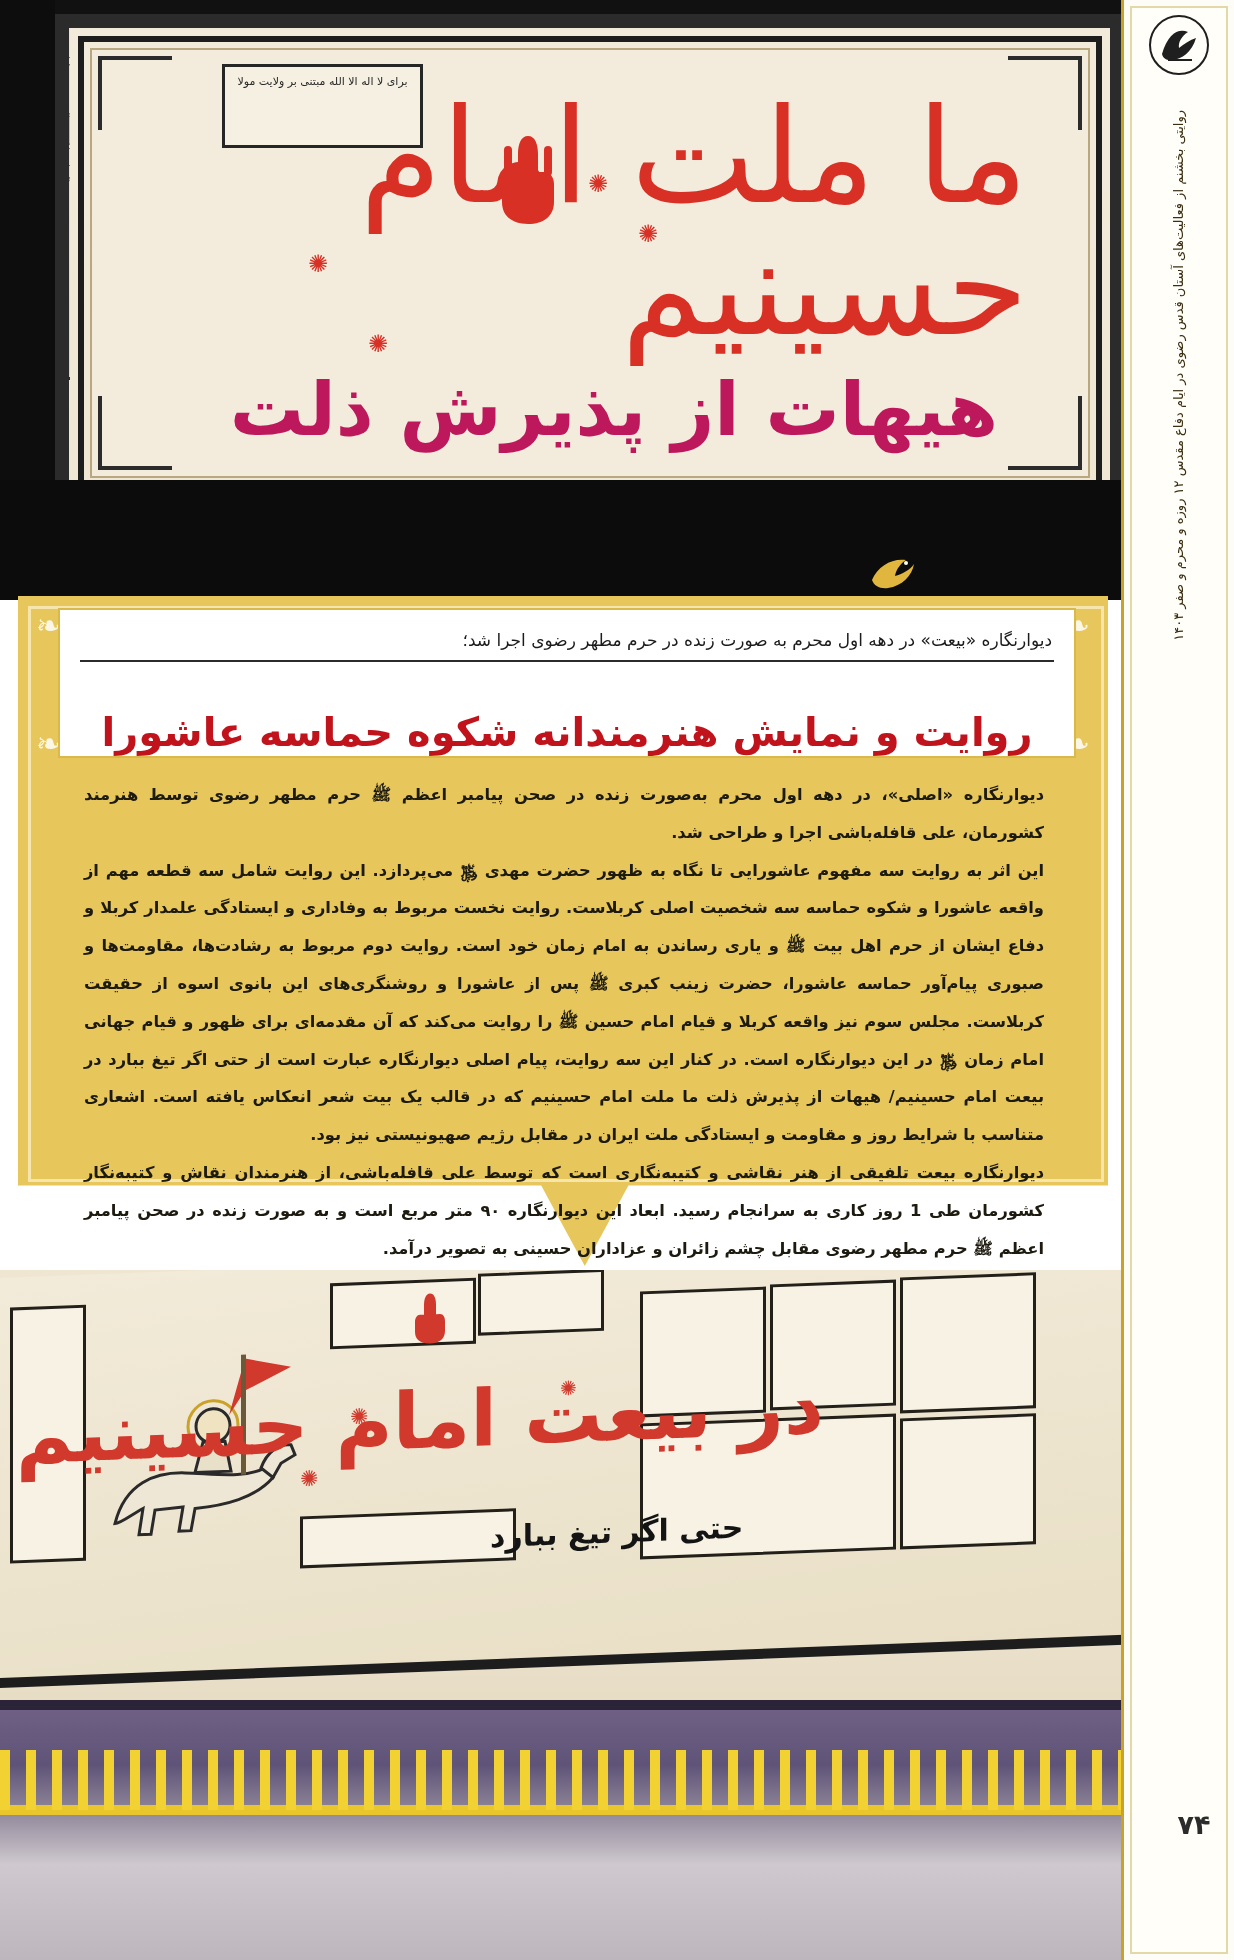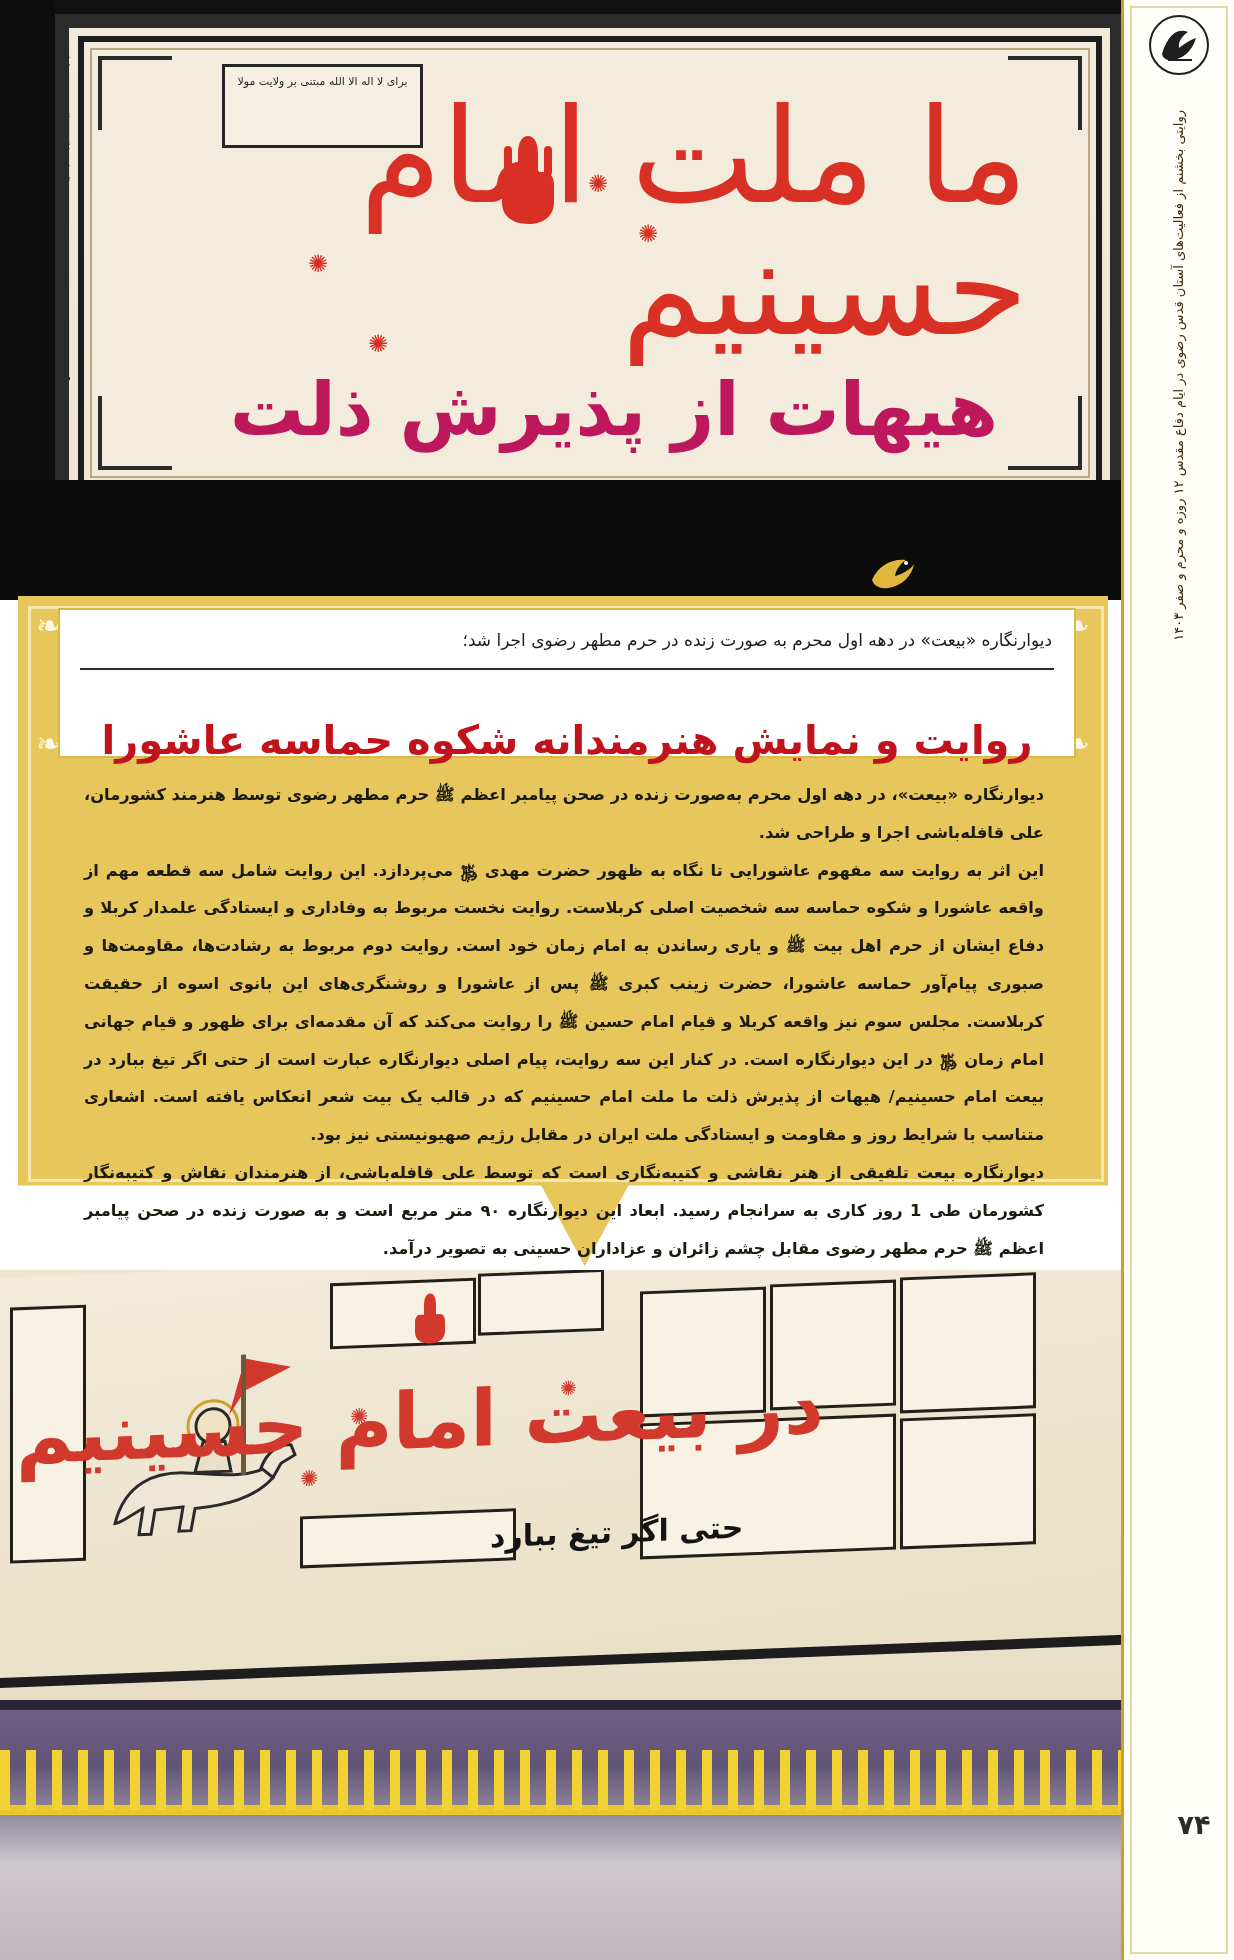--- a/index.html
+++ b/index.html
@@ -59,21 +59,21 @@
   .goldblock{position:absolute;left:18px;top:596px;width:1090px;height:670px;
      background:#e7c65b;z-index:10;
      clip-path:polygon(0 0,100% 0,100% 88%,56% 88%,52% 100%,48% 88%,0 88%);}
   .gold-inner{position:absolute;left:10px;top:10px;width:1070px;height:570px;
      border:3px solid #f6e6ae;}
   .gold-orn{position:absolute;color:#fff;opacity:.85;font-size:30px;}
 
   
   .titlecard{position:absolute;left:58px;top:608px;width:1018px;height:150px;
      background:#ffffff;border:2px solid #d9b94a;z-index:15;padding:10px 18px;box-sizing:border-box;}
-  .kicker{font-size:17px;color:#1b1b1b;text-align:right;line-height:1.9;padding:4px 4px 12px 4px;}
+  .kicker{font-size:17px;color:#1b1b1b;text-align:right;line-height:1.9;padding:4px 4px 4px 4px;}
   .title-rule{height:2px;background:#2b2b2b;margin:0 2px 8px 2px;}
   .maintitle{font-size:40px;font-weight:bold;color:#c0131c;text-align:center;
      line-height:1.45;letter-spacing:-1px;margin-top:41px;}
 
   
   .bodytext{position:absolute;left:84px;top:776px;width:960px;z-index:15;
      font-size:16.3px;line-height:2.32;color:#1d1a10;text-align:justify;
      text-justify:inter-word;font-weight:bold;}
   .bodytext p{margin:0;}
 
@@ -169,21 +169,21 @@
     <div class="gold-orn" style="left:18px;top:130px;">❧</div>
   </div>
 
   <div class="titlecard">
     <div class="kicker">دیوارنگاره «بیعت» در دهه اول محرم به صورت زنده در حرم مطهر رضوی اجرا شد؛</div>
     <div class="title-rule"></div>
     <div class="maintitle">روایت و نمایش هنرمندانه شکوه حماسه عاشورا</div>
   </div>
 
   <div class="bodytext">
-    <p>دیوارنگاره «بیعت»، در دهه اول محرم به‌صورت زنده در صحن پیامبر اعظم ﷺ حرم مطهر رضوی توسط هنرمند کشورمان، علی قافله‌باشی اجرا و طراحی شد.</p>
+    <p>دیوارنگاره «اصلی»، در دهه اول محرم به‌صورت زنده در صحن پیامبر اعظم ﷺ حرم مطهر رضوی توسط هنرمند کشورمان، علی قافله‌باشی اجرا و طراحی شد.</p>
     <p>این اثر به روایت سه مفهوم عاشورایی تا نگاه به ظهور حضرت مهدی ﷿ می‌پردازد. این روایت شامل سه قطعه مهم از واقعه عاشورا و شکوه حماسه سه شخصیت اصلی کربلاست. روایت نخست مربوط به وفاداری و ایستادگی علمدار کربلا و دفاع ایشان از حرم اهل بیت ﷺ و یاری رساندن به امام زمان خود است. روایت دوم مربوط به رشادت‌ها، مقاومت‌ها و صبوری پیام‌آور حماسه عاشورا، حضرت زینب کبری ﷺ پس از عاشورا و روشنگری‌های این بانوی اسوه از حقیقت کربلاست. مجلس سوم نیز واقعه کربلا و قیام امام حسین ﷺ را روایت می‌کند که آن مقدمه‌ای برای ظهور و قیام جهانی امام زمان ﷿ در این دیوارنگاره است. در کنار این سه روایت، پیام اصلی دیوارنگاره عبارت است از حتی اگر تیغ ببارد در بیعت امام حسینیم/ هیهات از پذیرش ذلت ما ملت امام حسینیم که در قالب یک بیت شعر انعکاس یافته است. اشعاری متناسب با شرایط روز و مقاومت و ایستادگی ملت ایران در مقابل رژیم صهیونیستی نیز بود.</p>
     <p>دیوارنگاره بیعت تلفیقی از هنر نقاشی و کتیبه‌نگاری است که توسط علی قافله‌باشی، از هنرمندان نقاش و کتیبه‌نگار کشورمان طی 1 روز کاری به سرانجام رسید. ابعاد این دیوارنگاره ۹۰ متر مربع است و به صورت زنده در صحن پیامبر اعظم ﷺ حرم مطهر رضوی مقابل چشم زائران و عزاداران حسینی به تصویر درآمد.</p>
   </div>
 
   <div class="bottomphoto">
     <div class="bp-sky"></div>
     <div class="bp-wall">
 
       <div class="bp-panel" style="left:10px;top:30px;width:70px;height:250px;"></div>
       <div class="bp-panel" style="left:330px;top:18px;width:140px;height:60px;"></div>

